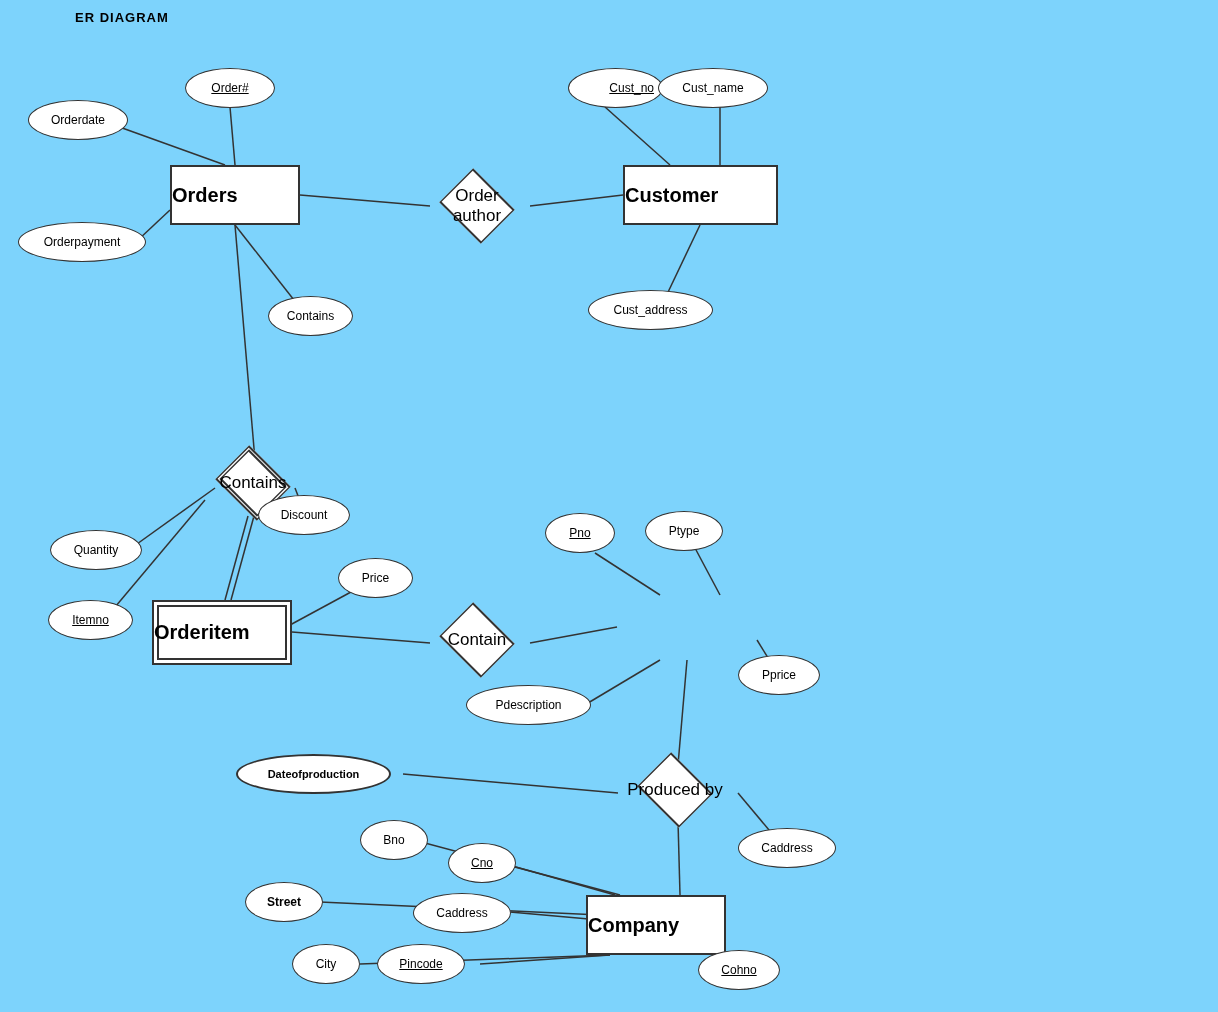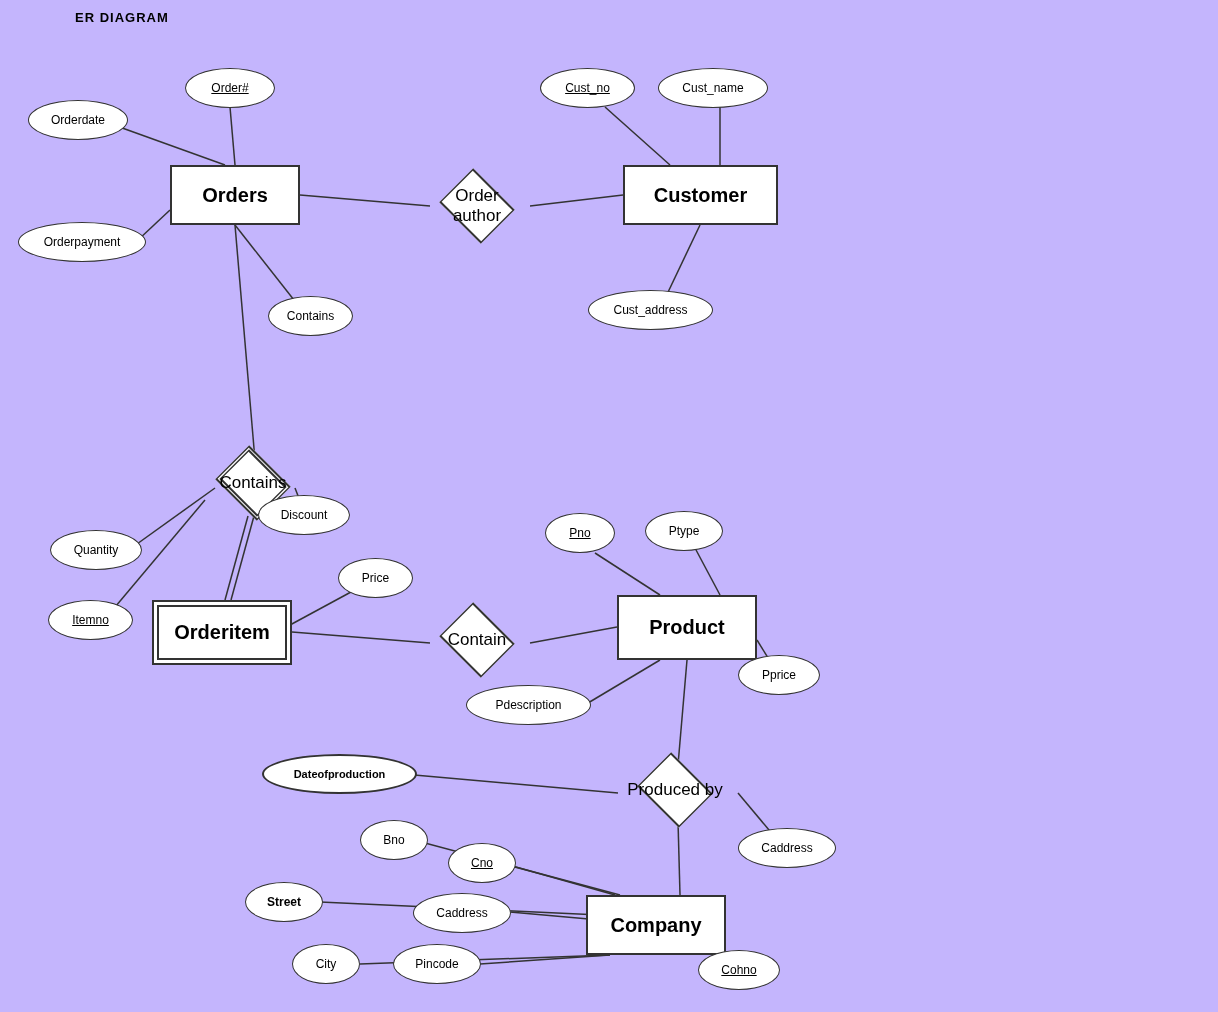--- a/index.html
+++ b/index.html
@@ -1,25 +1,25 @@
 <!DOCTYPE html>
 <html><head>
   <meta charset="utf-8">
   <style>
     * { margin: 0; padding: 0; box-sizing: border-box; }
     body { background: #fff; font-family: Arial, sans-serif; }
-    .canvas { position: relative; width: 1218px; height: 1012px; background: #c4b5fd; }
+    .canvas { position: relative; width: 1218px; height: 1012px; background: #7dd3fc; }
     .title { position: absolute; top: 10px; left: 75px; font-size: 13px; font-weight: bold; letter-spacing: 1px; }
 
     
     .entity {
       position: absolute;
       border: 2px solid #333;
       background: #fff;
-      display: flex; align-items: center; justify-content: center;
+      display: flex; align-items: center; 
       font-size: 20px; font-weight: bold;
     }
     
     .entity.double {
       border: 2px solid #333;
       box-shadow: inset 0 0 0 3px #fff, inset 0 0 0 5px #333;
     }
 
     
     .diamond {
@@ -147,23 +147,20 @@
   </div>
 
   <div class="entity" style="left:623px;top:165px;width:155px;height:60px;">
     <span>Customer</span>
   </div>
 
   <div class="entity double" style="left:152px;top:600px;width:140px;height:65px;">
     <span>Orderitem</span>
   </div>
 
-  <div class="entity" style="left:617px;top:595px;width:140px;height:65px;">
-    <span>Product</span>
-  </div>
 
   <div class="entity" style="left:586px;top:895px;width:140px;height:60px;">
     <span>Company</span>
   </div>
 
   <div class="diamond" style="left:422px;top:178px;width:110px;height:56px;">
     <span style="white-space:pre-line;text-align:center;">Order
 author</span>
   </div>
 
@@ -188,21 +185,21 @@
   </div>
 
   <div class="attr" style="left:18px;top:222px;width:128px;height:40px;">
     <span>Orderpayment</span>
   </div>
 
   <div class="attr" style="left:268px;top:296px;width:85px;height:40px;">
     <span>Contains</span>
   </div>
 
-  <div class="attr underline" style="left:540px;top:68px;width:95px;height:40px;">
+  <div class="attr underline" style="left:568px;top:68px;width:95px;height:40px;justify-content:flex-end;">
     <span>Cust_no</span>
   </div>
 
   <div class="attr" style="left:658px;top:68px;width:110px;height:40px;">
     <span>Cust_name</span>
   </div>
 
   <div class="attr" style="left:588px;top:290px;width:125px;height:40px;">
     <span>Cust_address</span>
   </div>
@@ -232,21 +229,21 @@
   </div>
 
   <div class="attr" style="left:466px;top:685px;width:125px;height:40px;">
     <span>Pdescription</span>
   </div>
 
   <div class="attr" style="left:738px;top:655px;width:82px;height:40px;">
     <span>Pprice</span>
   </div>
 
-  <div class="attr bold-border" style="left:262px;top:754px;width:155px;height:40px;text-align:right;">
+  <div class="attr bold-border" style="left:236px;top:754px;width:155px;height:40px;text-align:right;">
     <span style="font-weight:bold;font-size:11px;">Dateofproduction</span>
   </div>
 
   <div class="attr" style="left:360px;top:820px;width:68px;height:40px;">
     <span>Bno</span>
   </div>
 
   <div class="attr underline" style="left:448px;top:843px;width:68px;height:40px;">
     <span>Cno</span>
   </div>
@@ -256,21 +253,21 @@
   </div>
 
   <div class="attr" style="left:413px;top:893px;width:98px;height:40px;">
     <span>Caddress</span>
   </div>
 
   <div class="attr" style="left:292px;top:944px;width:68px;height:40px;">
     <span>City</span>
   </div>
 
-  <div class="attr" style="left:393px;top:944px;width:88px;height:40px;">
+  <div class="attr" style="left:377px;top:944px;width:88px;height:40px;text-decoration:underline;">
     <span>Pincode</span>
   </div>
 
   <div class="attr" style="left:738px;top:828px;width:98px;height:40px;">
     <span>Caddress</span>
   </div>
 
   <div class="attr underline" style="left:698px;top:950px;width:82px;height:40px;">
     <span>Cohno</span>
   </div>

